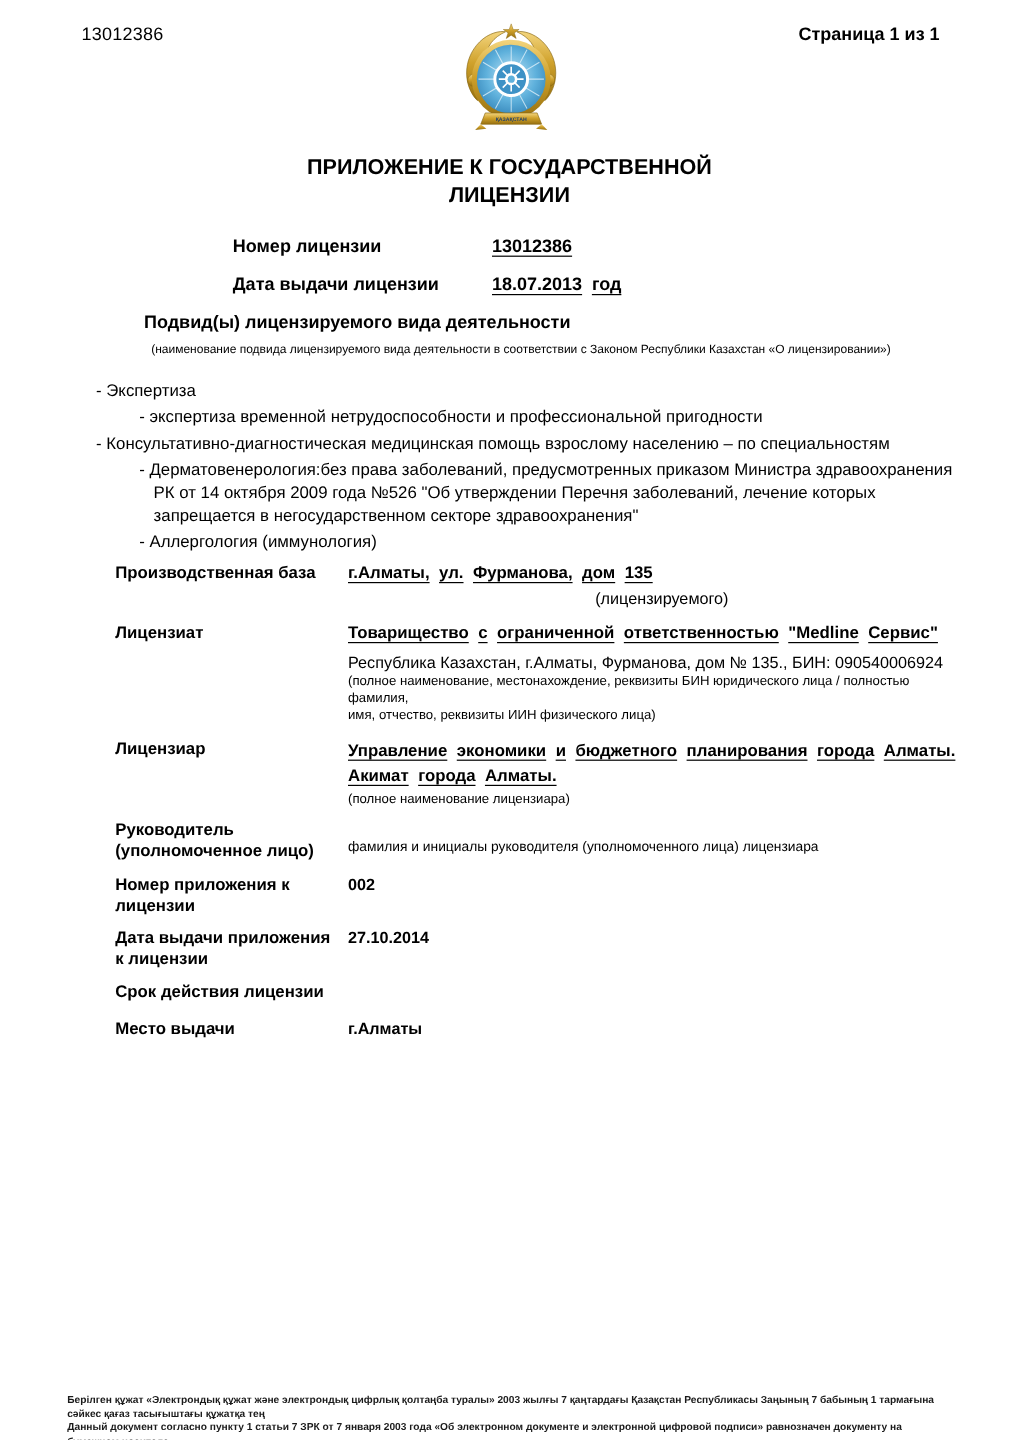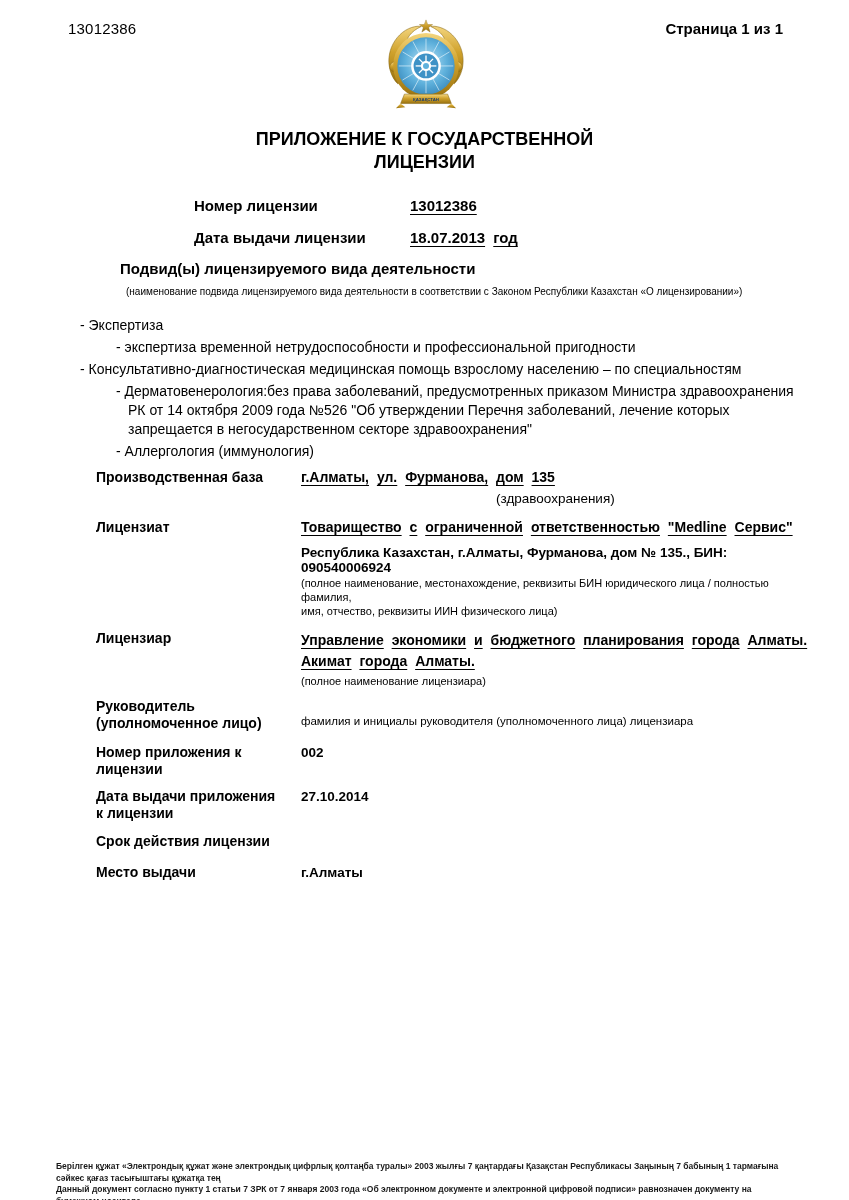--- a/index.html
+++ b/index.html
@@ -40,27 +40,27 @@
   
   .sub-heading { margin: 12px 0 0 82px; font-size: 15px; font-weight: bold; line-height: 18px; }
   .sub-note { margin: 7px 0 0 88px; font-size: 10px; line-height: 14px; color: #000; }
   .sub-list { margin-top: 17px; }
   .sub-item { font-size: 14px; line-height: 19px; margin-bottom: 3px; max-width: 790px; }
   .sub-item.lvl1 { margin-left: 42px; }
   .sub-item.lvl2 { margin-left: 78px; padding-left: 12px; text-indent: -12px; }
 
   
   .fields { }
-  .frow { display: grid; grid-template-columns: 194px auto; margin-left: 58px; gap: 11px; }
+  .frow { display: grid; grid-template-columns: 194px auto; margin-left: 58px; }
   .flabel { font-size: 14px; font-weight: bold; line-height: 17px; padding-right: 10px; }
   .fvalue { font-size: 14px; font-weight: bold; line-height: 17px; max-width: 545px; }
   .fvalue.wrap2 { line-height: 21px; }
   .plain { font-weight: bold; font-size: 13.5px; }
   .small-note { font-size: 11px; line-height: 14px; font-weight: normal; max-width: 540px; }
-  .details-line { font-size: 13.5px; font-weight: bold; line-height: 15px; margin-top: 9px; }
+  .details-line { font-size: 13.5px; font-weight: normal; line-height: 15px; margin-top: 9px; }
   .loc-note { margin: 6px 0 0 458px; font-size: 13.5px; line-height: 14px; }
   .head-value { font-size: 11.5px; font-weight: normal; line-height: 14px; padding-top: 16px; }
 
   .mt-prod { margin-top: 8px; }
   .mt-licensee { margin-top: 13px; }
   .mt-licensor { margin-top: 12px; }
   .mt-head { margin-top: 10px; }
   .mt-attnum { margin-top: 12px; }
   .mt-attdate { margin-top: 10px; }
   .mt-valid { margin-top: 11px; }
@@ -167,21 +167,21 @@
 
       <div class="sub-item lvl2">- Аллергология (иммунология)</div>
     </div>
 
   <div class="fields">
 
     <div class="frow mt-prod">
       <div class="flabel">Производственная база</div>
       <div class="fvalue uval"><span class="uw">г.Алматы,</span> <span class="uw">ул.</span> <span class="uw">Фурманова,</span> <span class="uw">дом</span> <span class="uw">135</span></div>
     </div>
-    <div class="loc-note">(здравоохранения)</div>
+    <div class="loc-note">(лицензируемого)</div>
 
     <div class="frow mt-licensee">
       <div class="flabel">Лицензиат</div>
       <div>
         <div class="fvalue uval"><span class="uw">Товарищество</span> <span class="uw">с</span> <span class="uw">ограниченной</span> <span class="uw">ответственностью</span> <span class="uw">"Medline</span> <span class="uw">Сервис"</span></div>
         <div class="details-line">Республика Казахстан, г.Алматы, Фурманова, дом № 135., БИН: 090540006924</div>
         <div class="small-note licensee-notes">
           <div>(полное наименование, местонахождение, реквизиты БИН юридического лица / полностью фамилия,</div>
           <div>имя, отчество, реквизиты ИИН физического лица)</div>
         </div>

